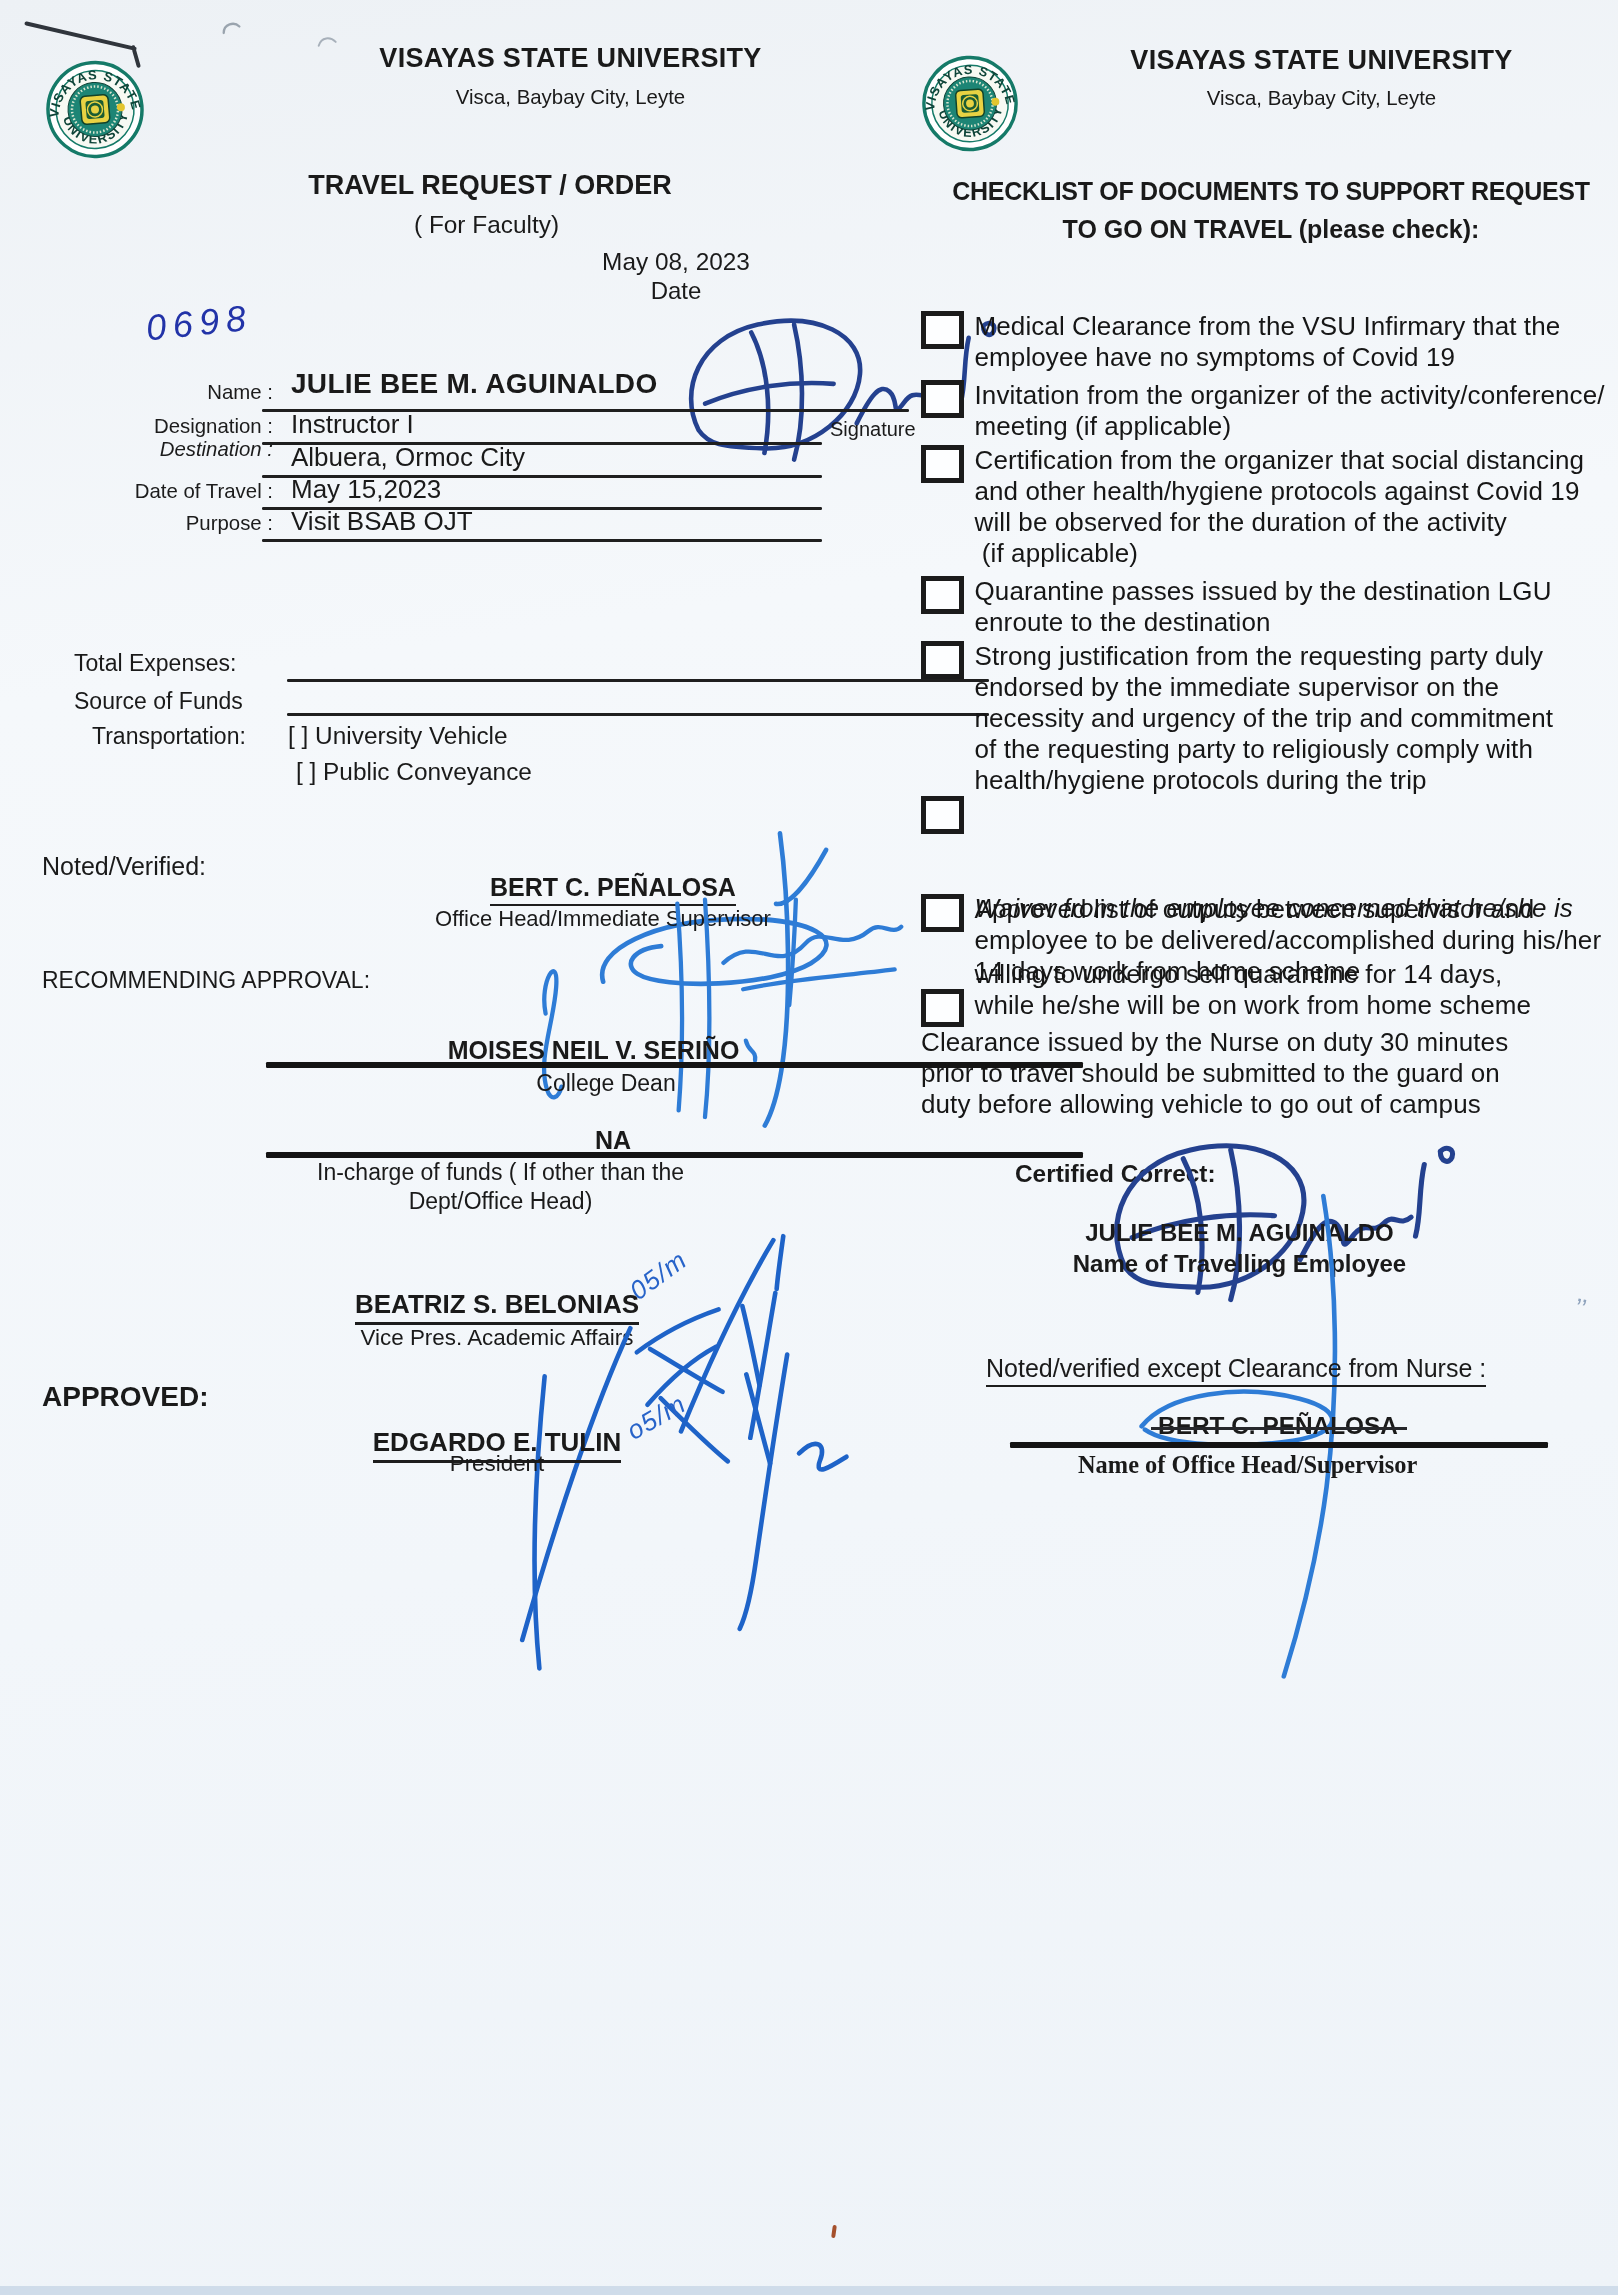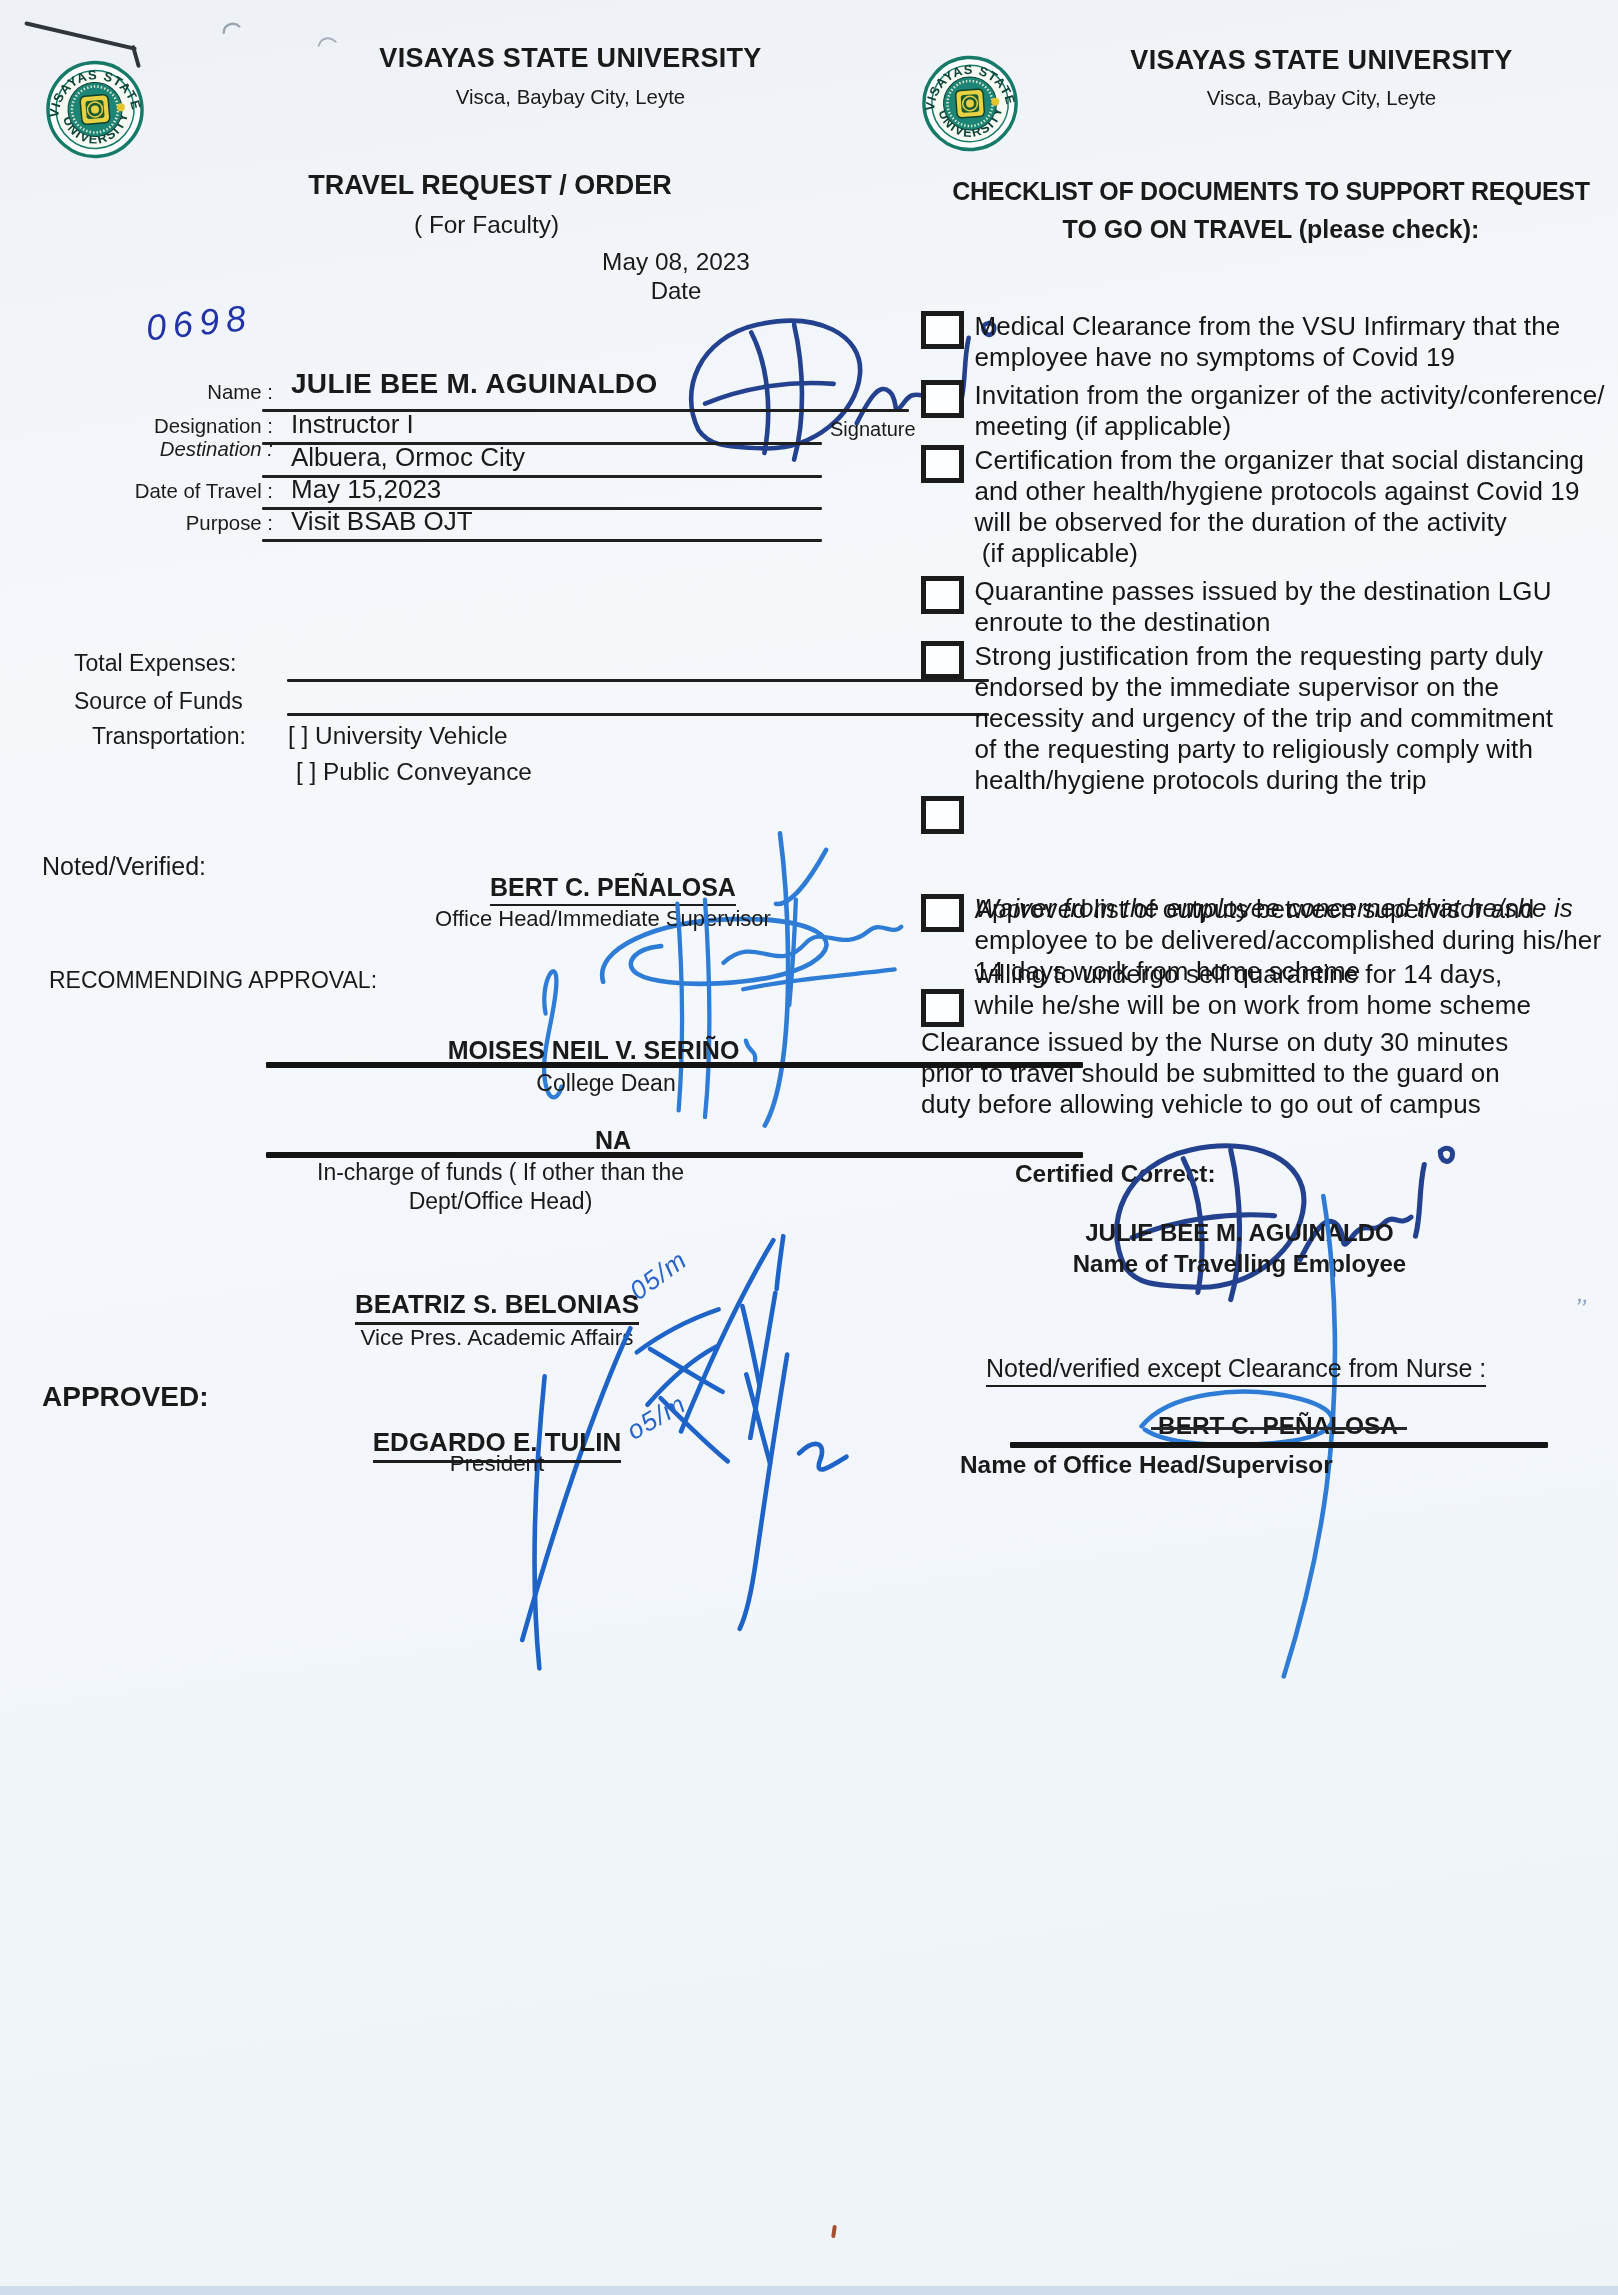--- a/index.html
+++ b/index.html
@@ -124,21 +124,21 @@
       <path d="M338,25 C352,130 356,290 340,385 C333,428 324,452 315,468"></path>
       <path d="M408,50 C385,92 355,135 332,132"></path>
     </g>
   </svg>
 
   <div class="abs c" style="left:448px;top:873px;width:330px;">
     <span class="b uline" style="font-size:25px;">BERT C. PEÑALOSA</span>
   </div>
   <div class="abs c" style="left:415px;top:906px;width:376px;font-size:22px;">Office Head/Immediate Supervisor</div>
 
-  <div class="abs" style="left:42px;top:967px;font-size:23px;margin-left:7px;">RECOMMENDING APPROVAL:</div>
+  <div class="abs" style="left:42px;top:967px;font-size:23px;">RECOMMENDING APPROVAL:</div>
 
   <svg class="sig" style="left:514px;top:891px;" width="461" height="232" viewBox="0 0 700 350">
     <g stroke="#2e7cd6" stroke-width="6.5">
       <path d="M48,185 C38,135 68,92 64,145 C60,200 36,255 50,300 C56,320 68,313 72,296"></path>
       <path d="M248,18 C256,120 258,230 250,332"></path>
       <path d="M290,12 C298,130 300,242 290,342"></path>
       <path d="M318,108 C368,62 398,128 443,78 C468,50 498,93 538,60 C558,43 573,68 588,53"></path>
       <path d="M428,12 C426,68 422,128 418,172"></path>
       <path d="M348,148 C418,133 498,128 578,118"></path>
       <path d="M352,226 C356,244 368,240 366,256"></path>
@@ -290,16 +290,16 @@
   </svg>
 
   <div class="abs" style="left:986px;top:1354px;">
     <span class="uline" style="font-size:25px;">Noted/verified except Clearance from Nurse :</span>
   </div>
 
   <div class="abs c" style="left:1120px;top:1412px;width:316px;">
     <span class="strikewrap"><span class="b" style="font-size:24.4px;">BERT C. PEÑALOSA</span><i class="strike"></i></span>
   </div>
   <div class="hline thick" style="left:1010px;top:1442px;width:538px;"></div>
-  <div class="abs b" style="left:960px;top:1451px;font-size:24.4px;">Name of Office Head/Supervisor</div>
+  <div class="abs b" style="left:1078px;top:1451px;font-size:24.4px;font-family:Liberation Serif, serif;">Name of Office Head/Supervisor</div>
 
 </div>
 
 
 </body></html>

